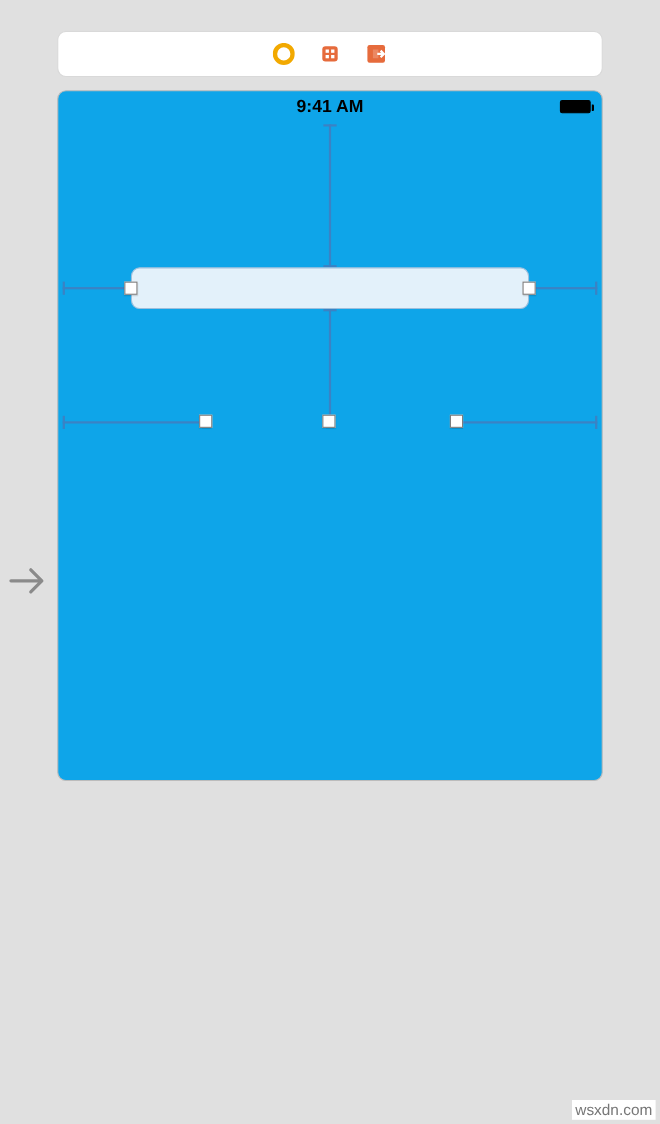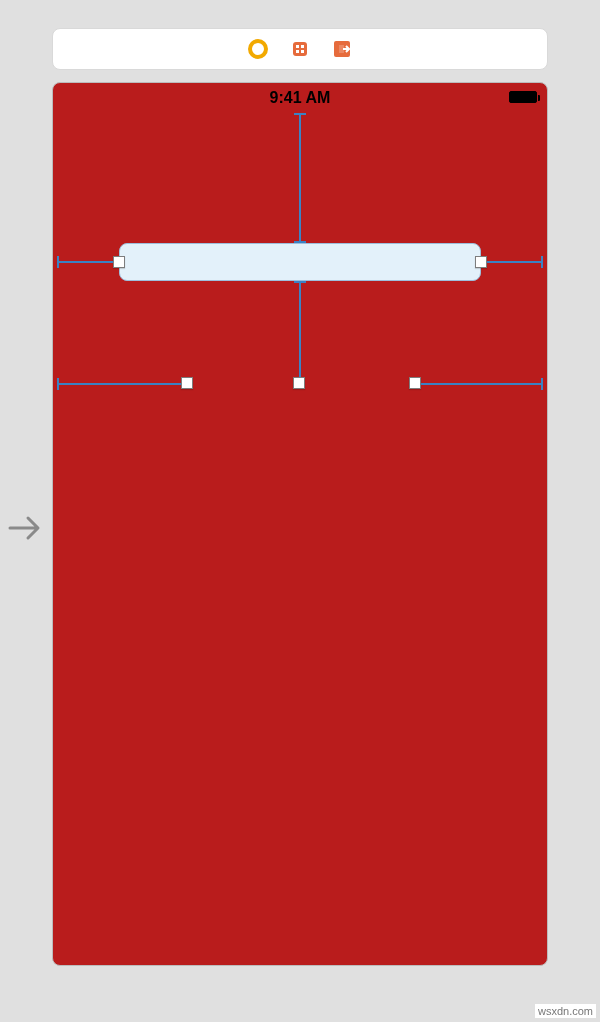--- a/index.html
+++ b/index.html
@@ -28,22 +28,22 @@
       align-items: center;
       justify-content: center;
       gap: 22px;
     }
     .tb-icon { width: 20px; height: 20px; display: inline-flex; align-items: center; justify-content: center; }
     .tb-icon svg { width: 20px; height: 20px; }
     
     .device {
       margin-top: 12px;
       width: 100%;
-      height: 884px;
-      background: #b91c1c;
+      height: 628px;
+      background: #0ea5e9;
       border: 1px solid #bcbcbc;
       border-radius: 8px;
       position: relative;
     }
     
     .status-bar {
       position: absolute;
       top: 6px;
       left: 0; right: 0;
       height: 20px;
@@ -123,21 +123,21 @@
       top: 508px;
       width: 40px; height: 40px;
       color: #8a8a8a;
     }
     .entry-arrow svg { width: 40px; height: 40px; }
     
     .watermark {
       position: absolute;
       right: 4px;
       bottom: 4px;
-      font-size: 11px;
+      font-size: 14px;
       color: #777;
       background: #fff;
       padding: 1px 3px;
     }
   </style>
 </head>
 <body>
 
 <div class="canvas-wrap">
 

